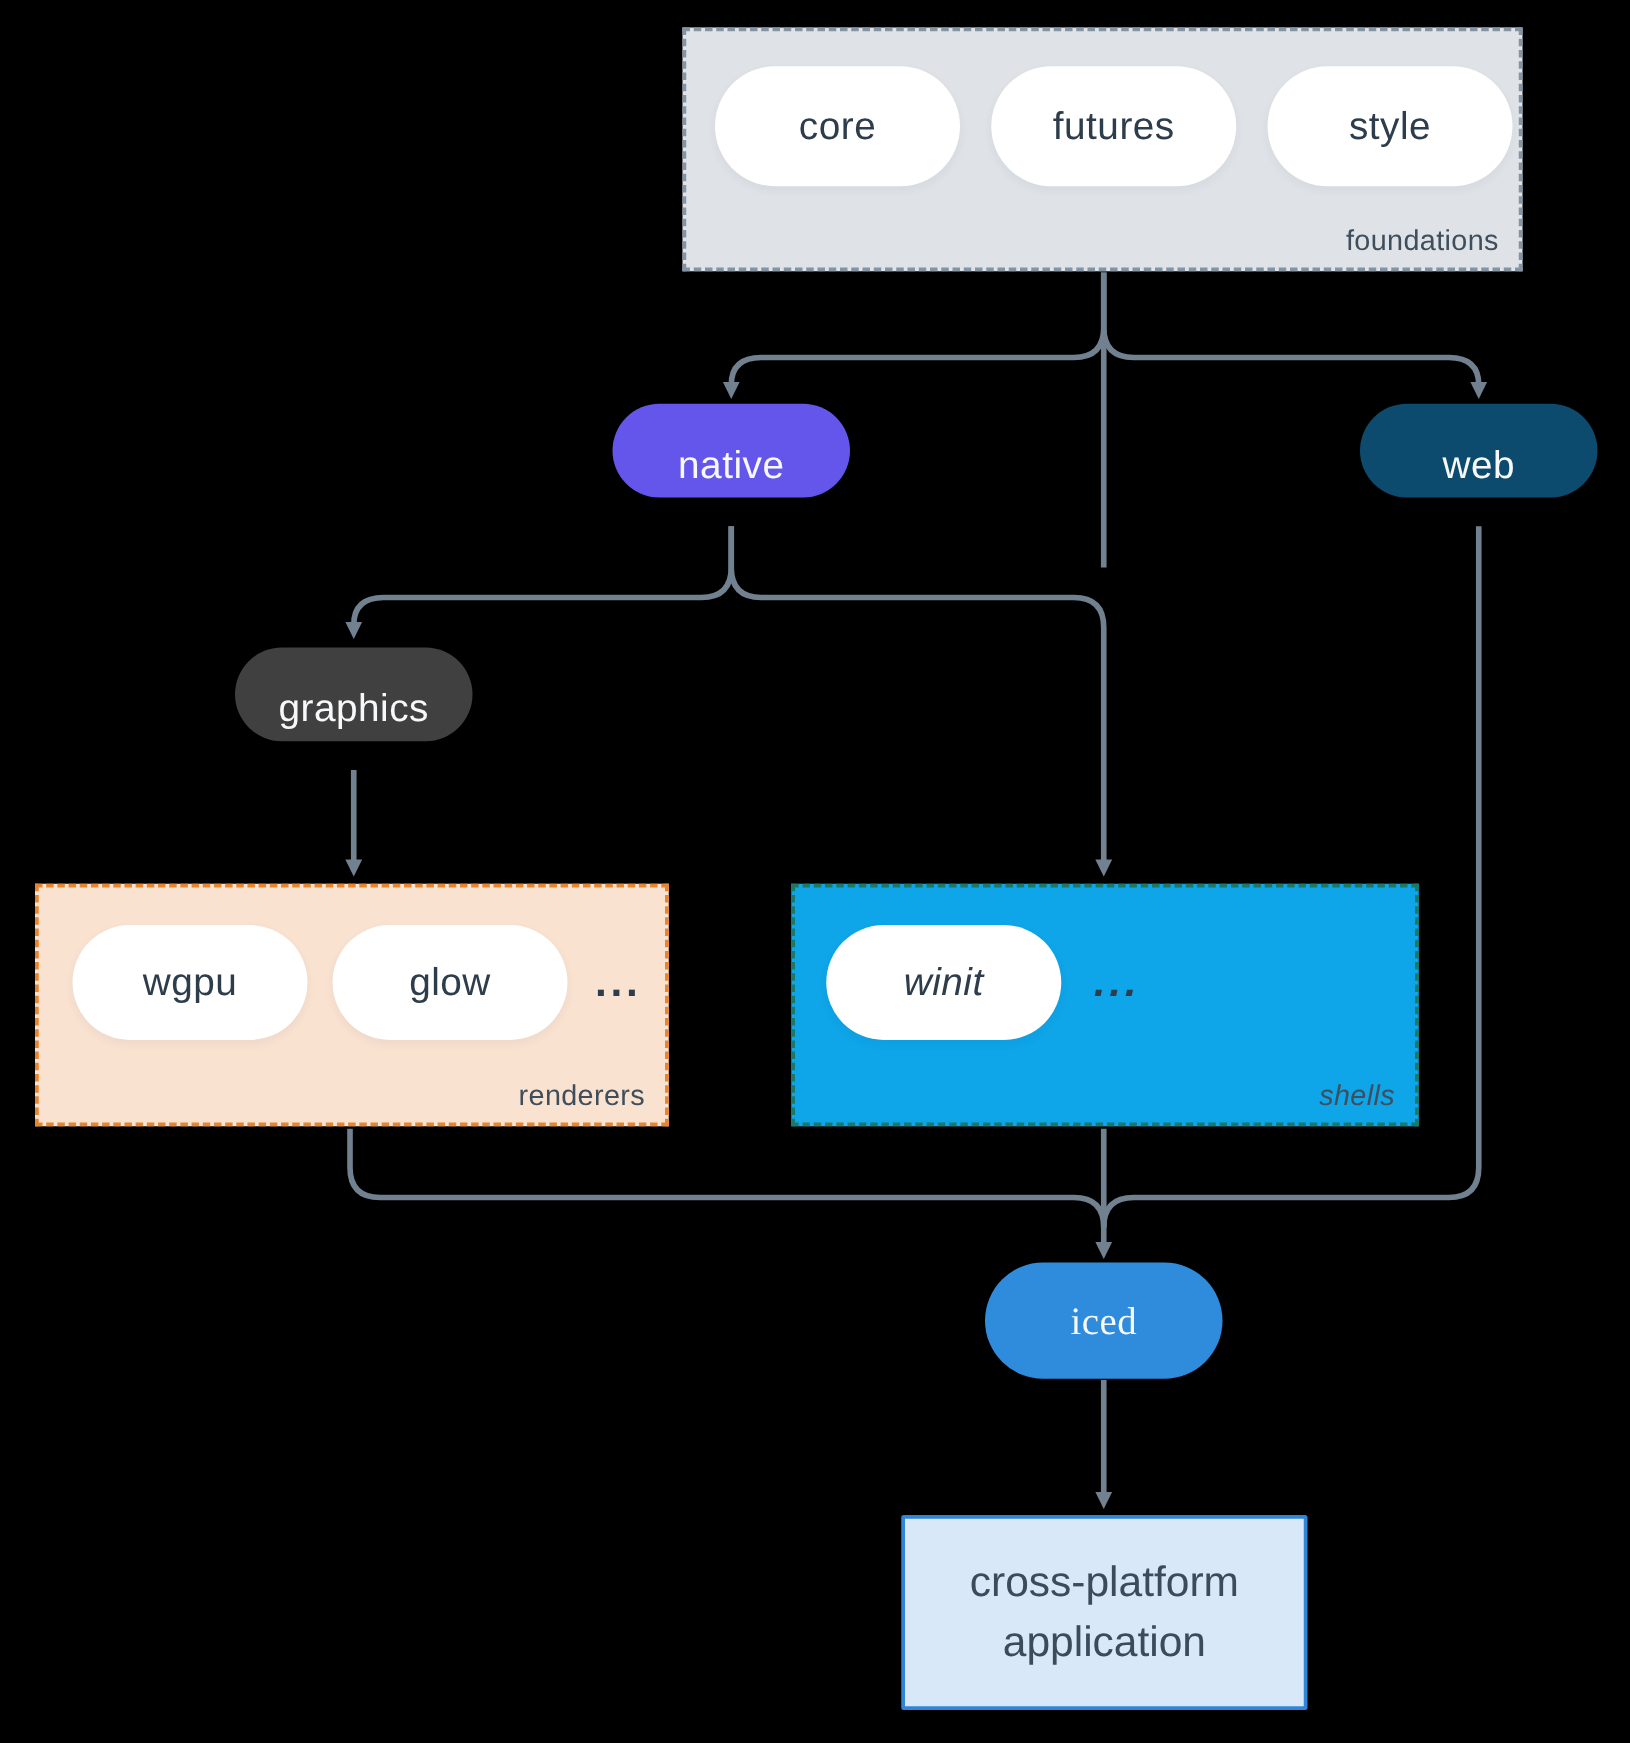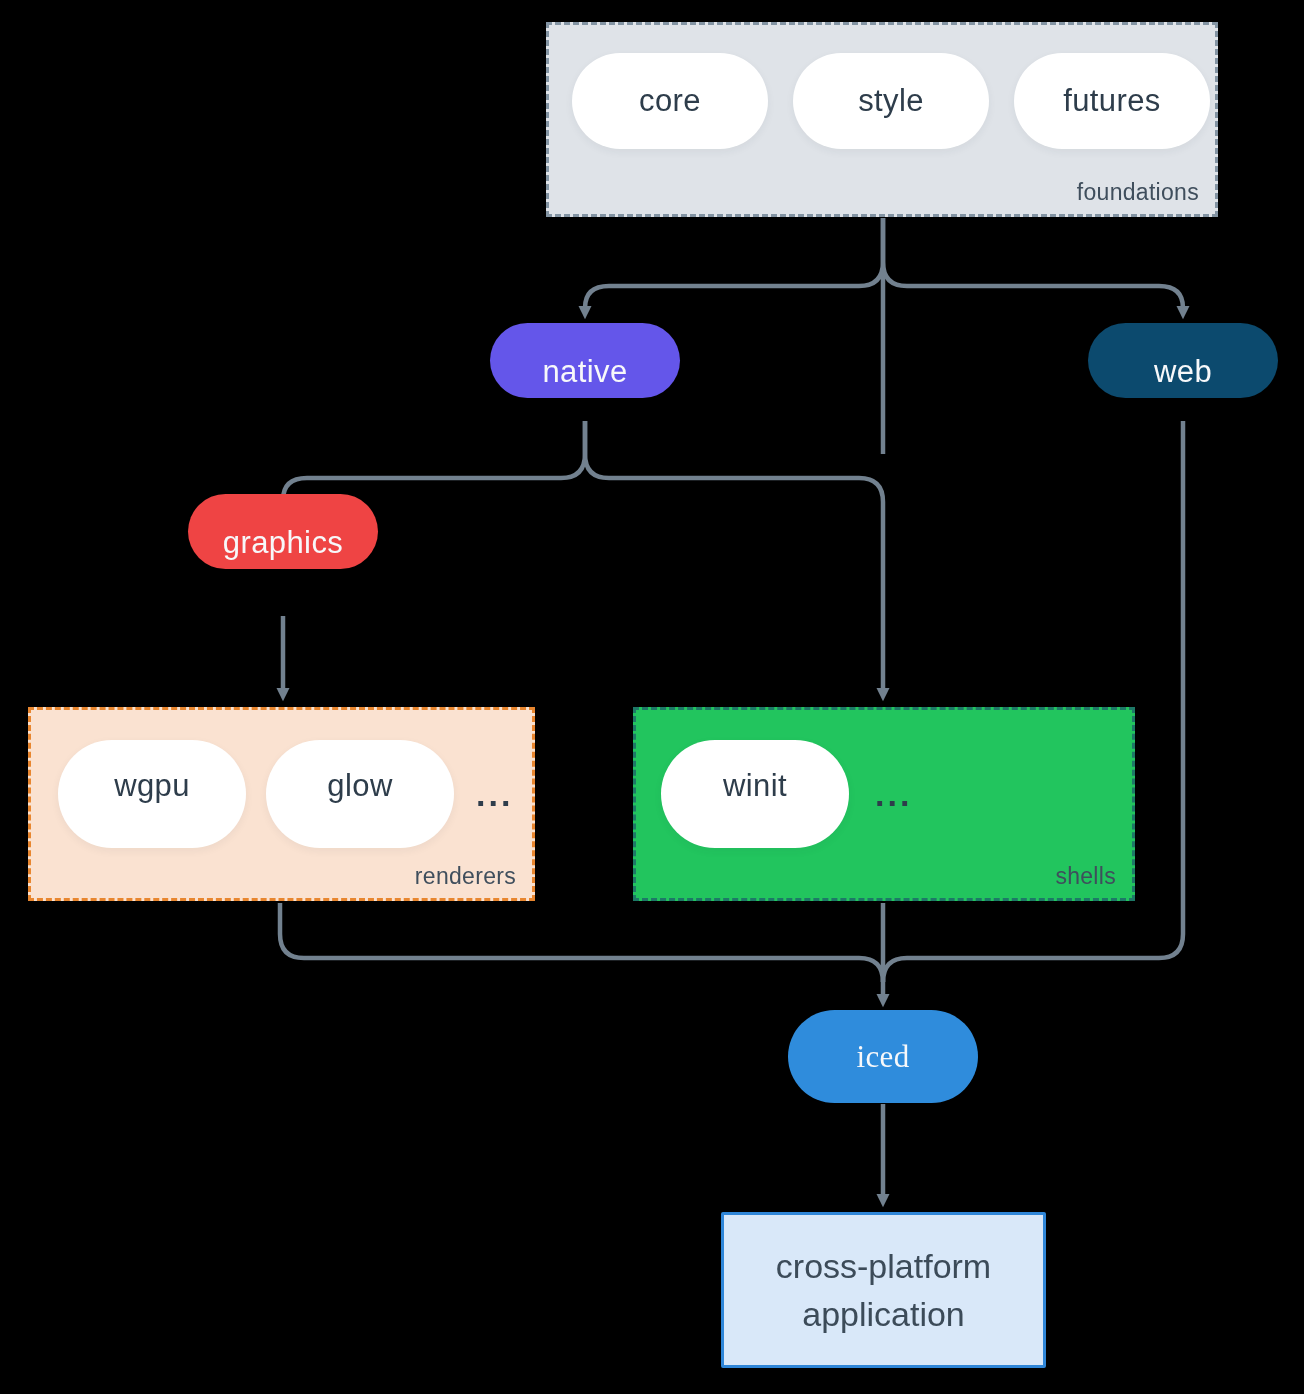--- a/index.html
+++ b/index.html
@@ -30,22 +30,23 @@
     background: #dfe3e8;
     border: 3px dashed #8394a3;
   }
   .group-renderers {
     left: 28px; top: 707px; width: 507px; height: 194px;
     background: #fae2d1;
     border: 3px dashed #e8862f;
   }
   .group-shells {
     left: 633px; top: 707px; width: 502px; height: 194px;
-    background: #22c55e;
+    background: #0ea5e9;
     border: 3px dashed #1d7967;
+    font-style: italic;
   }
   .group-label {
     position: absolute;
     right: 16px; bottom: 8px;
     font-size: 23px;
     color: #3f4e5c;
     letter-spacing: 0.3px;
   }
   .pill-row {
     position: absolute;
@@ -63,42 +64,42 @@
     font-size: 31px;
     letter-spacing: 0.4px;
   }
   .pill-white {
     background: #ffffff;
     color: #2e3d4b;
     box-shadow: 0 3px 8px rgba(40,55,70,0.06);
   }
   .group-foundations .pill-white { width: 196px; height: 96px; line-height: 96px; }
   .group-renderers  .pill-white,
-  .group-shells     .pill-white { width: 188px; height: 108px; line-height: 92px; }
+  .group-shells     .pill-white { width: 188px; height: 92px; line-height: 92px; }
   .ellipsis {
     font-size: 34px;
     font-weight: 700;
     letter-spacing: 3px;
     color: #2e3d4b;
     padding-left: 2px;
   }
   
   .node {
     position: absolute;
     width: 190px; height: 75px;
     line-height: 97px;
     border-radius: 48px;
     text-align: center;
     font-size: 31px;
     letter-spacing: 0.4px;
     color: #f7f8fa;
   }
   .node-native   { left: 490px;  top: 323px; background: #6456ea; }
   .node-web      { left: 1088px; top: 323px; background: #0c4a6e; }
-  .node-graphics { left: 188px;  top: 494px; background: #ef4444; }
+  .node-graphics { left: 188px;  top: 518px; background: #404040; }
   .node-iced     { left: 788px;  top: 1010px; height: 93px; line-height: 93px; background: #2f8cdc; font-family: Liberation Serif, serif; }
   
   .app-box {
     position: absolute;
     left: 721px; top: 1212px;
     width: 325px; height: 156px;
     box-sizing: border-box;
     background: #d9e8f9;
     border: 3px solid #2f86d8;
     border-radius: 2px;
@@ -132,22 +133,22 @@
       <path d="M280 903 V934 Q280 958 304 958 H859 Q883 958 883 982"></path>
       <path d="M1183 421 V934 Q1183 958 1159 958 H907 Q883 958 883 982"></path>
       <path d="M883 903 V996" marker-end="url(#arrowhead)"></path>
       <path d="M883 1104 V1196" marker-end="url(#arrowhead)"></path>
     </g>
   </svg>
 
   <div class="group group-foundations">
     <div class="pill-row">
       <div class="pill pill-white">core</div>
+      <div class="pill pill-white">futures</div>
       <div class="pill pill-white">style</div>
-      <div class="pill pill-white">futures</div>
     </div>
     <div class="group-label">foundations</div>
   </div>
 
   <div class="node node-native">native</div>
   <div class="node node-web">web</div>
 
   <div class="node node-graphics">graphics</div>
 
   <div class="group group-renderers">

